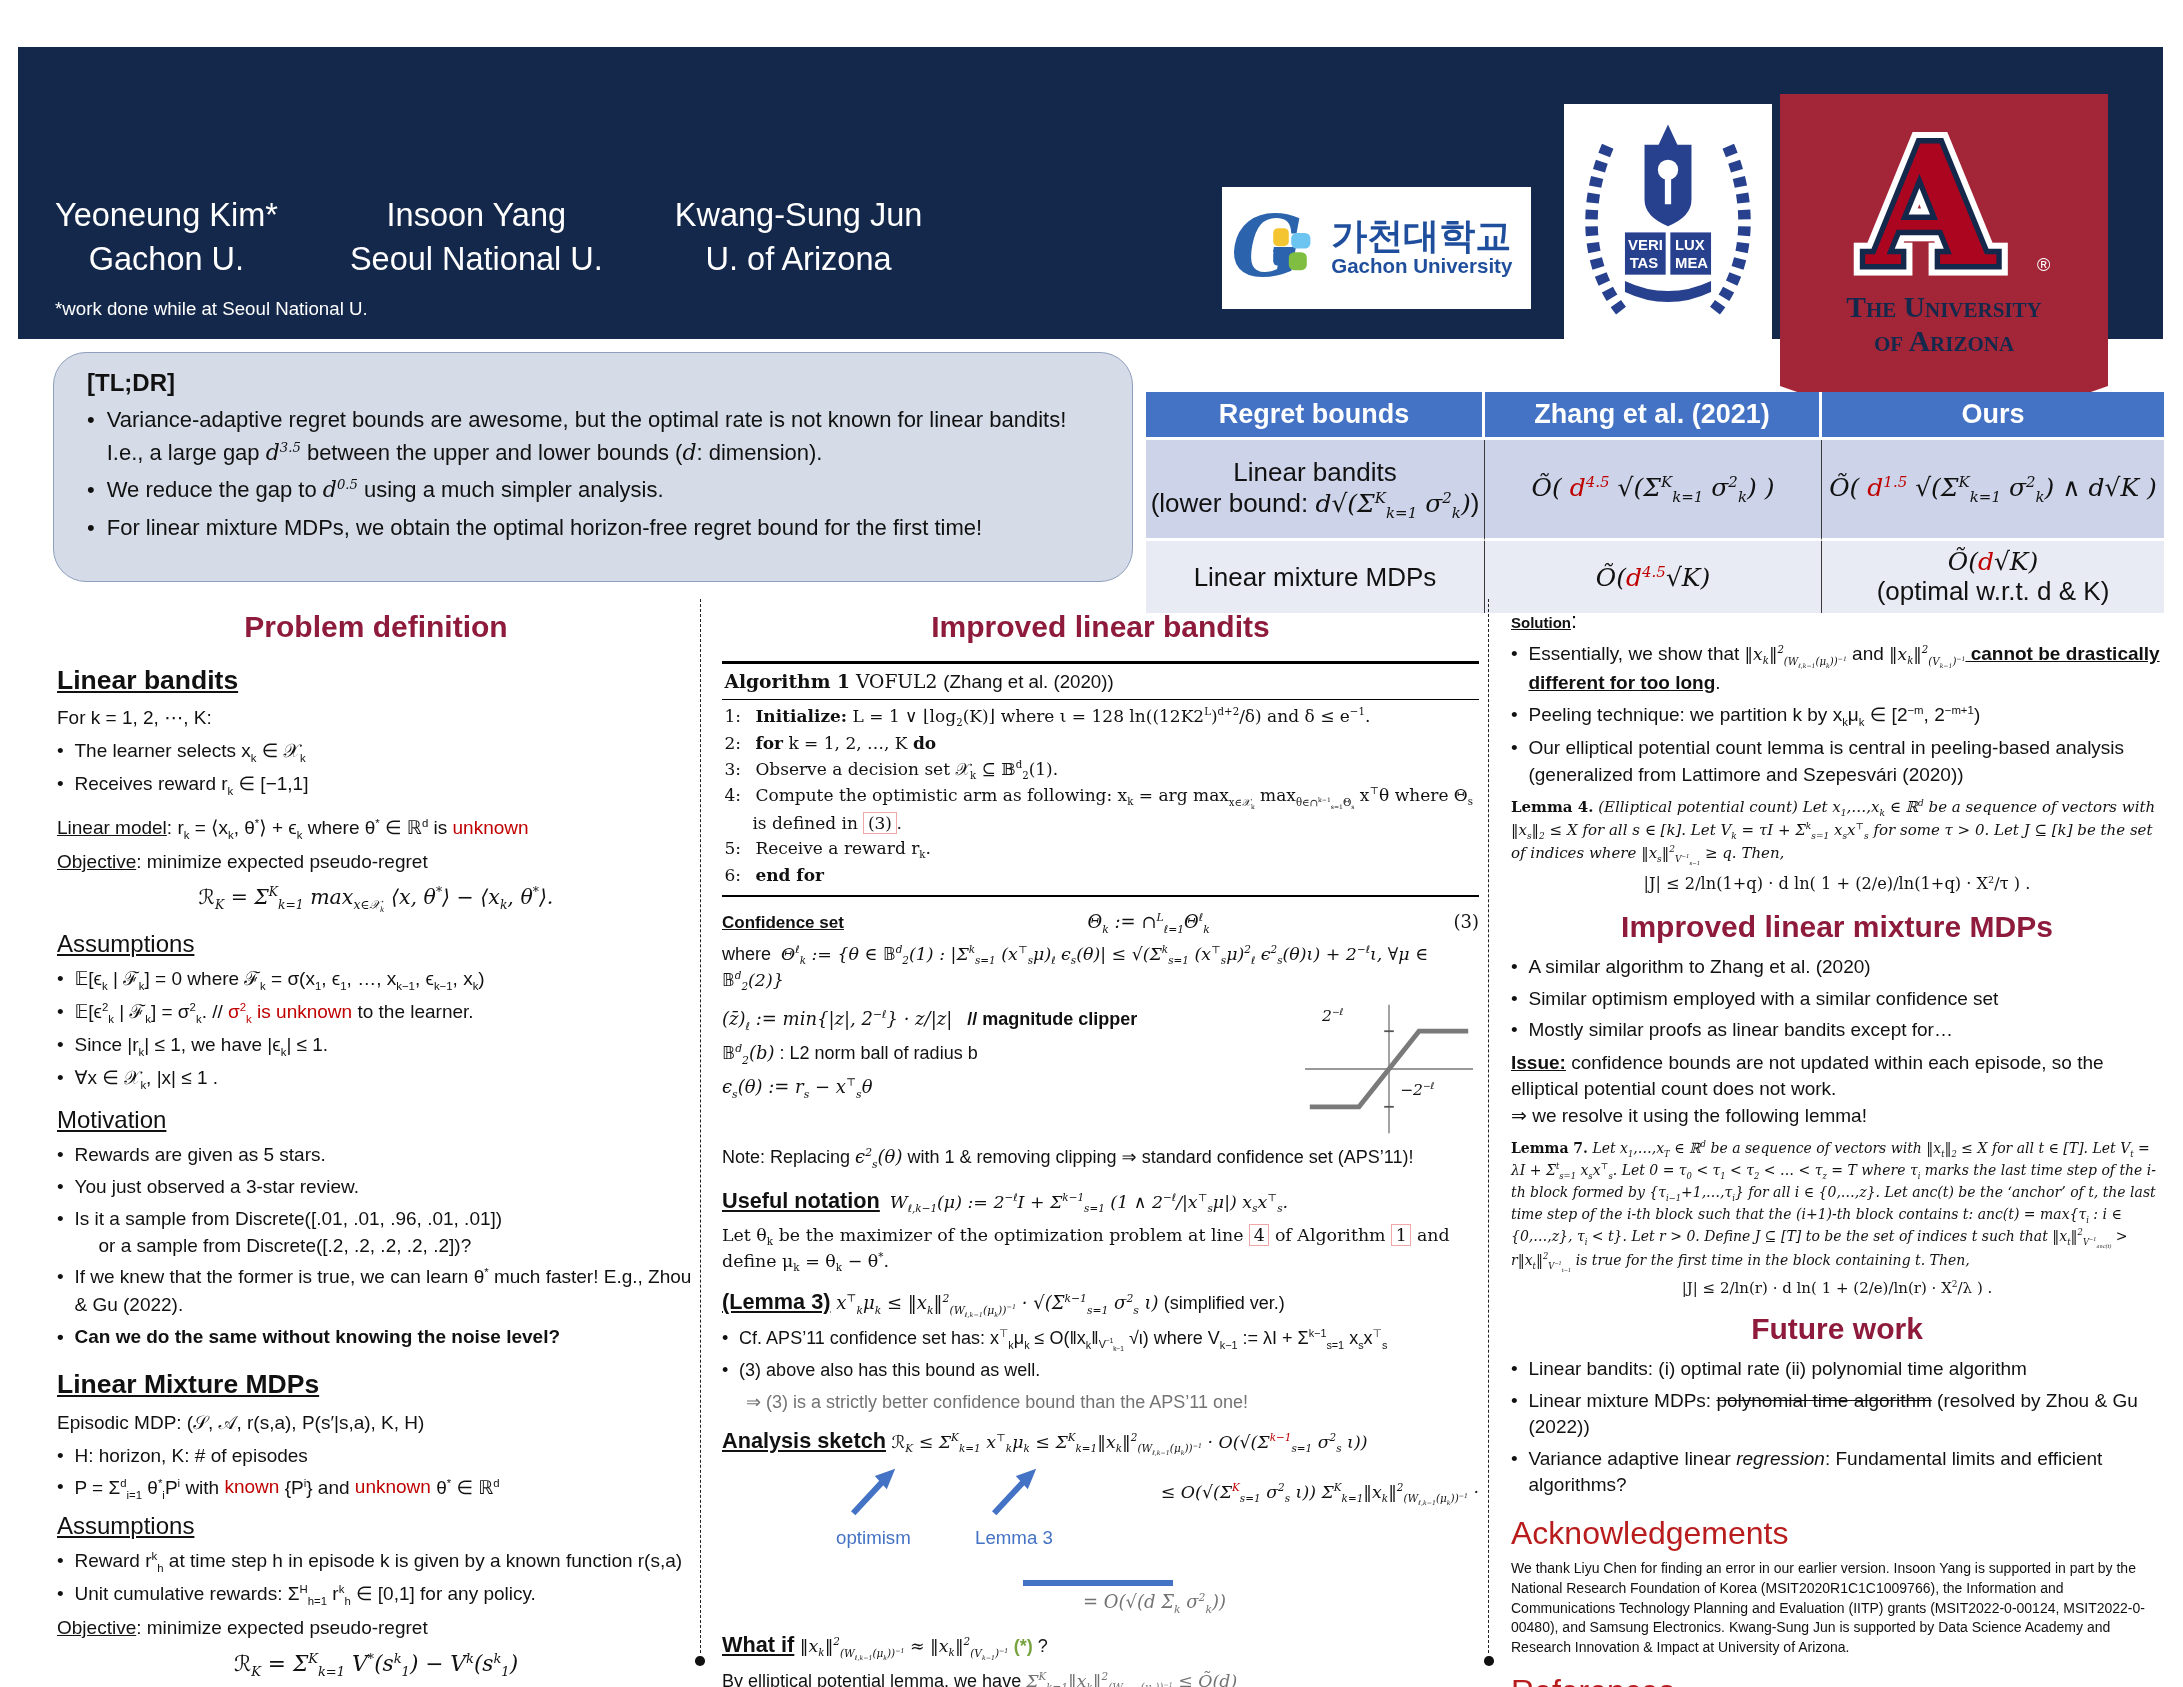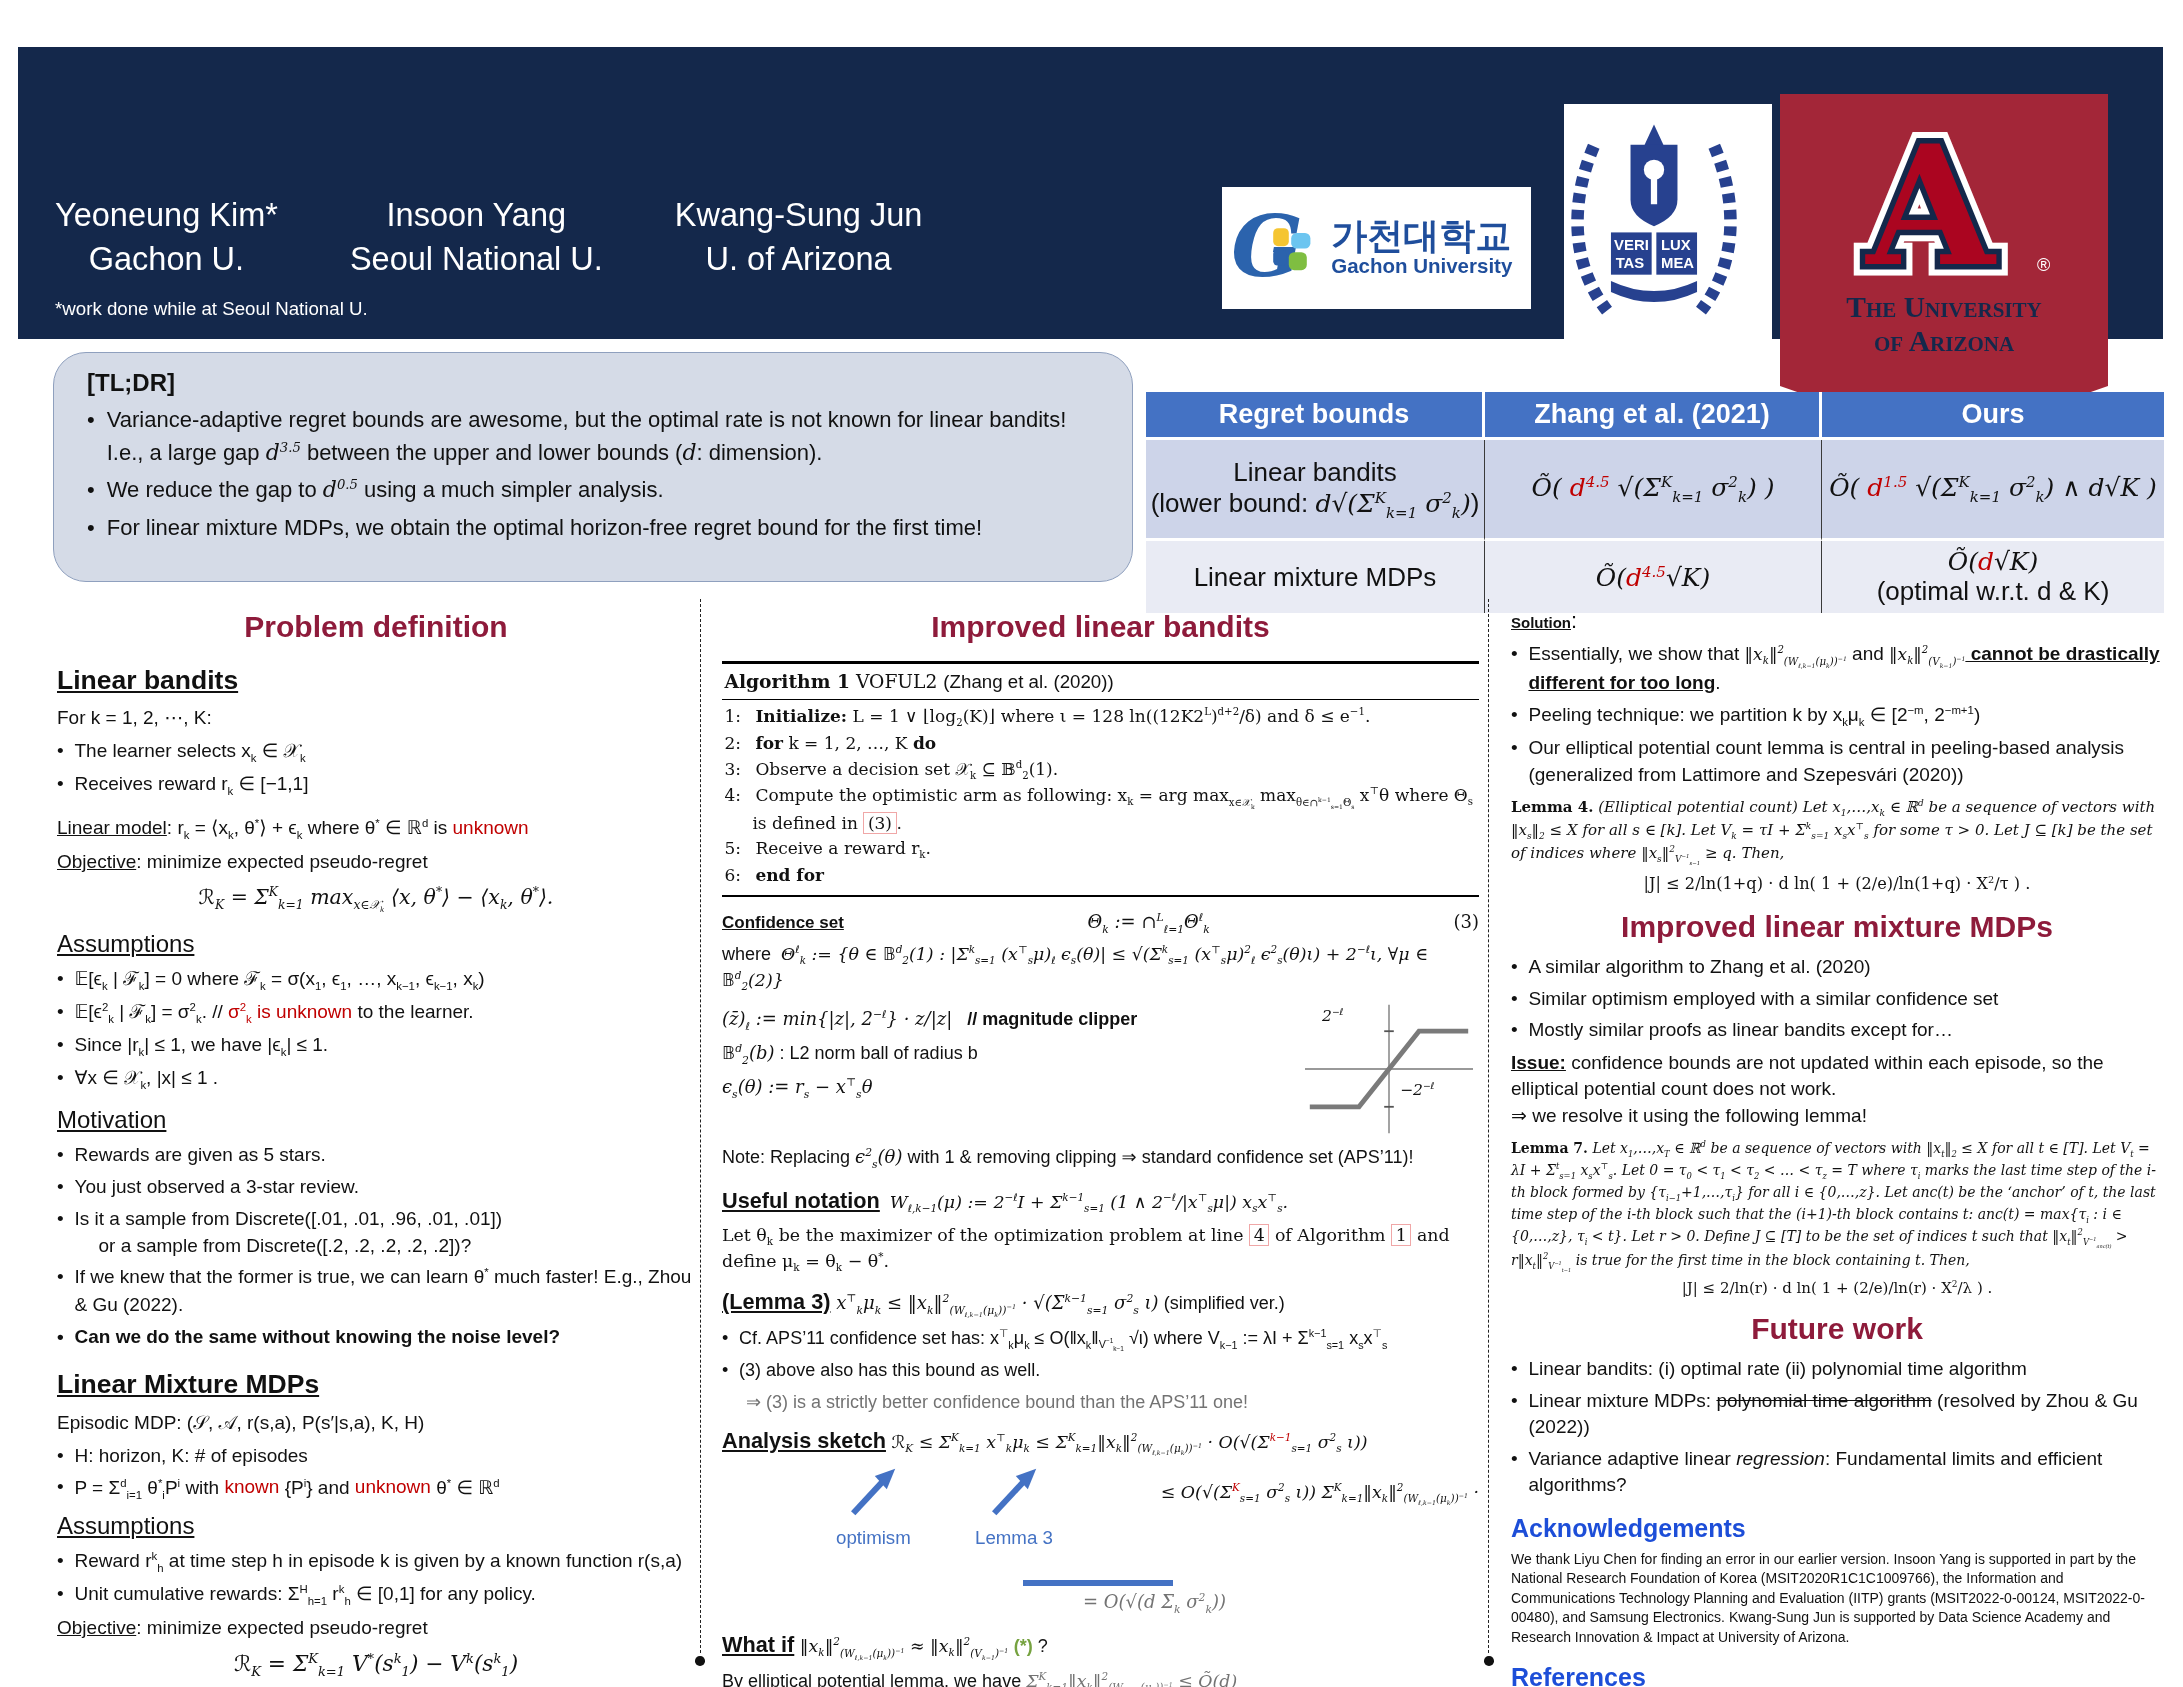--- a/index.html
+++ b/index.html
@@ -7,21 +7,21 @@
   
   .hdr{position:absolute;left:18px;top:47px;width:2145px;height:292px;background:#14284B;}
   .title{position:absolute;left:37px;top:18px;color:#fff;font-weight:bold;font-size:46px;line-height:1.18;letter-spacing:0.6px;}
   .authors{position:absolute;left:37px;top:147px;display:flex;gap:72px;color:#fff;}
   .auth{text-align:center;font-size:32.5px;line-height:1.35;}
   .footnote{position:absolute;left:37px;top:251px;color:#fff;font-size:18.7px;}
   
   .gachon{position:absolute;left:1204px;top:140px;width:309px;height:122px;background:#fff;display:flex;align-items:center;gap:10.8px;padding-left:8.4px;box-sizing:border-box;}
   .gachon .ktxt{color:#1F4E9C;font-weight:bold;font-size:36px;line-height:1.0;}
   .gachon .etxt{color:#1F4E9C;font-weight:bold;font-size:20.5px;}
-  .seal{position:absolute;left:1546px;top:57px;width:208px;height:248px;background:#fff;display:flex;align-items:center;}
+  .seal{position:absolute;left:1546px;top:57px;width:208px;height:248px;background:#fff;display:flex;align-items:center;justify-content:center;}
   .banner{position:absolute;left:1762px;top:47px;width:328px;height:292px;background:#A32638;}
   .banner:after{content:"";position:absolute;top:100%;left:0;border-left:164px solid transparent;border-right:164px solid transparent;border-top:57px solid #A32638;}
   .ua-a{position:absolute;left:71px;top:17px;}
   .ua-reg{position:absolute;left:257px;top:161px;color:#fff;font-size:18px;}
   .ua-name{position:absolute;left:0;top:197px;width:100%;text-align:center;color:#14284B;font-family:"Liberation Serif",serif;font-variant:small-caps;font-weight:bold;font-size:29.5px;line-height:1.15;}
   
   .tldr{position:absolute;left:53px;top:352px;width:1080px;height:230px;background:#D5DBE7;border:1.8px solid #8FA0BE;border-radius:33px;box-sizing:border-box;padding:15.6px 33px;}
   .tldr .lab{font-weight:bold;font-size:24px;margin-bottom:6px;}
   .tldr .li{display:flex;gap:12px;font-size:22px;line-height:1.5;margin-bottom:3.6px;}
   
@@ -76,21 +76,21 @@
   .agrp{position:absolute;text-align:center;color:#4472C4;font-size:18.7px;}
   .skline2{position:absolute;right:0;top:15.6px;text-align:right;}
   .bar{width:150px;height:5.4px;background:#4472C4;margin:2.4px 0 3.6px 301px;}
   .l3{margin-left:361px;}
   
   .lem{font-family:"DejaVu Serif",serif;font-size:15px;line-height:1.45;margin:8.4px 0;}
   .lem .bd{font-style:italic;}
   .lem7{font-size:14px;}
   .lemf{text-align:center;font-style:normal;margin-top:4.8px;font-size:16.2px;}
   .ackp{font-size:14px;line-height:1.4;margin-top:3.6px;}
-  .smallhead{color:#1d4ed8;font-weight:bold;font-size:25px;margin:12px 0 2.4px 0;}
+  .smallhead{color:#b91c1c;font-weight:normal;font-size:32px;margin:12px 0 2.4px 0;}
 </style>
 </head>
 <body>
 
 <div class="poster">
 
   <div class="hdr">
     <div class="title">
     </div>
     <div class="authors">

